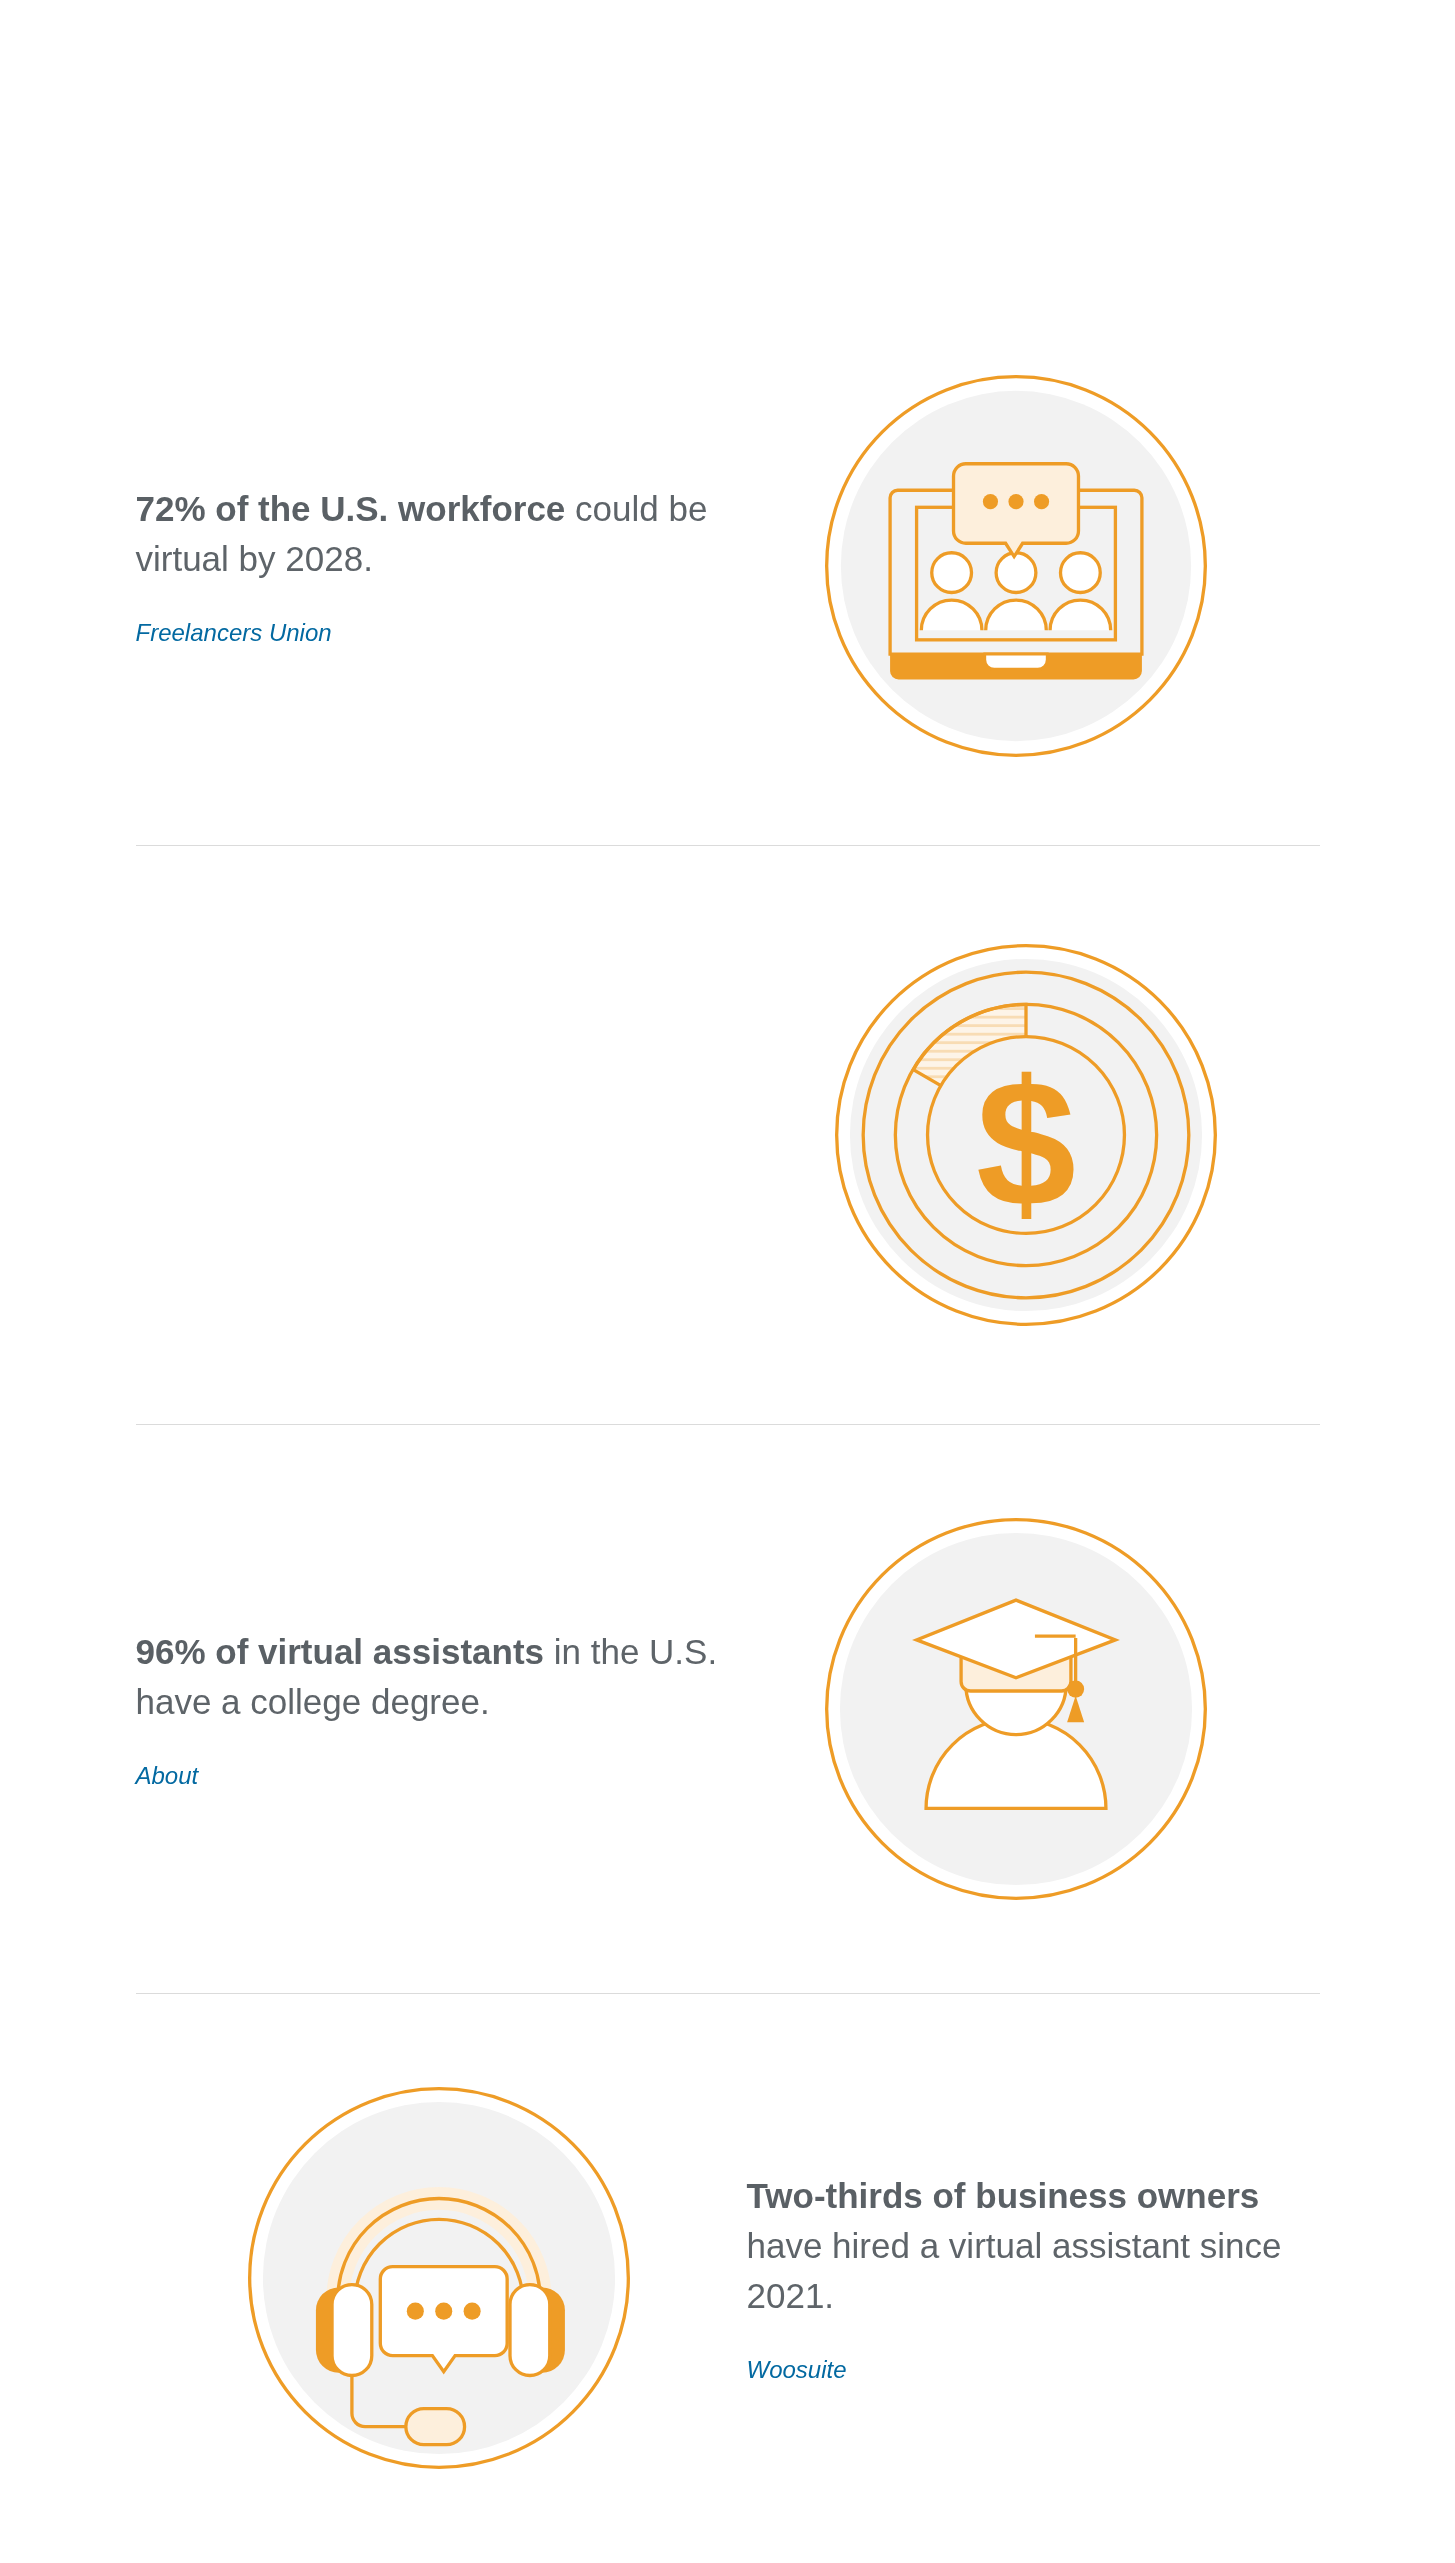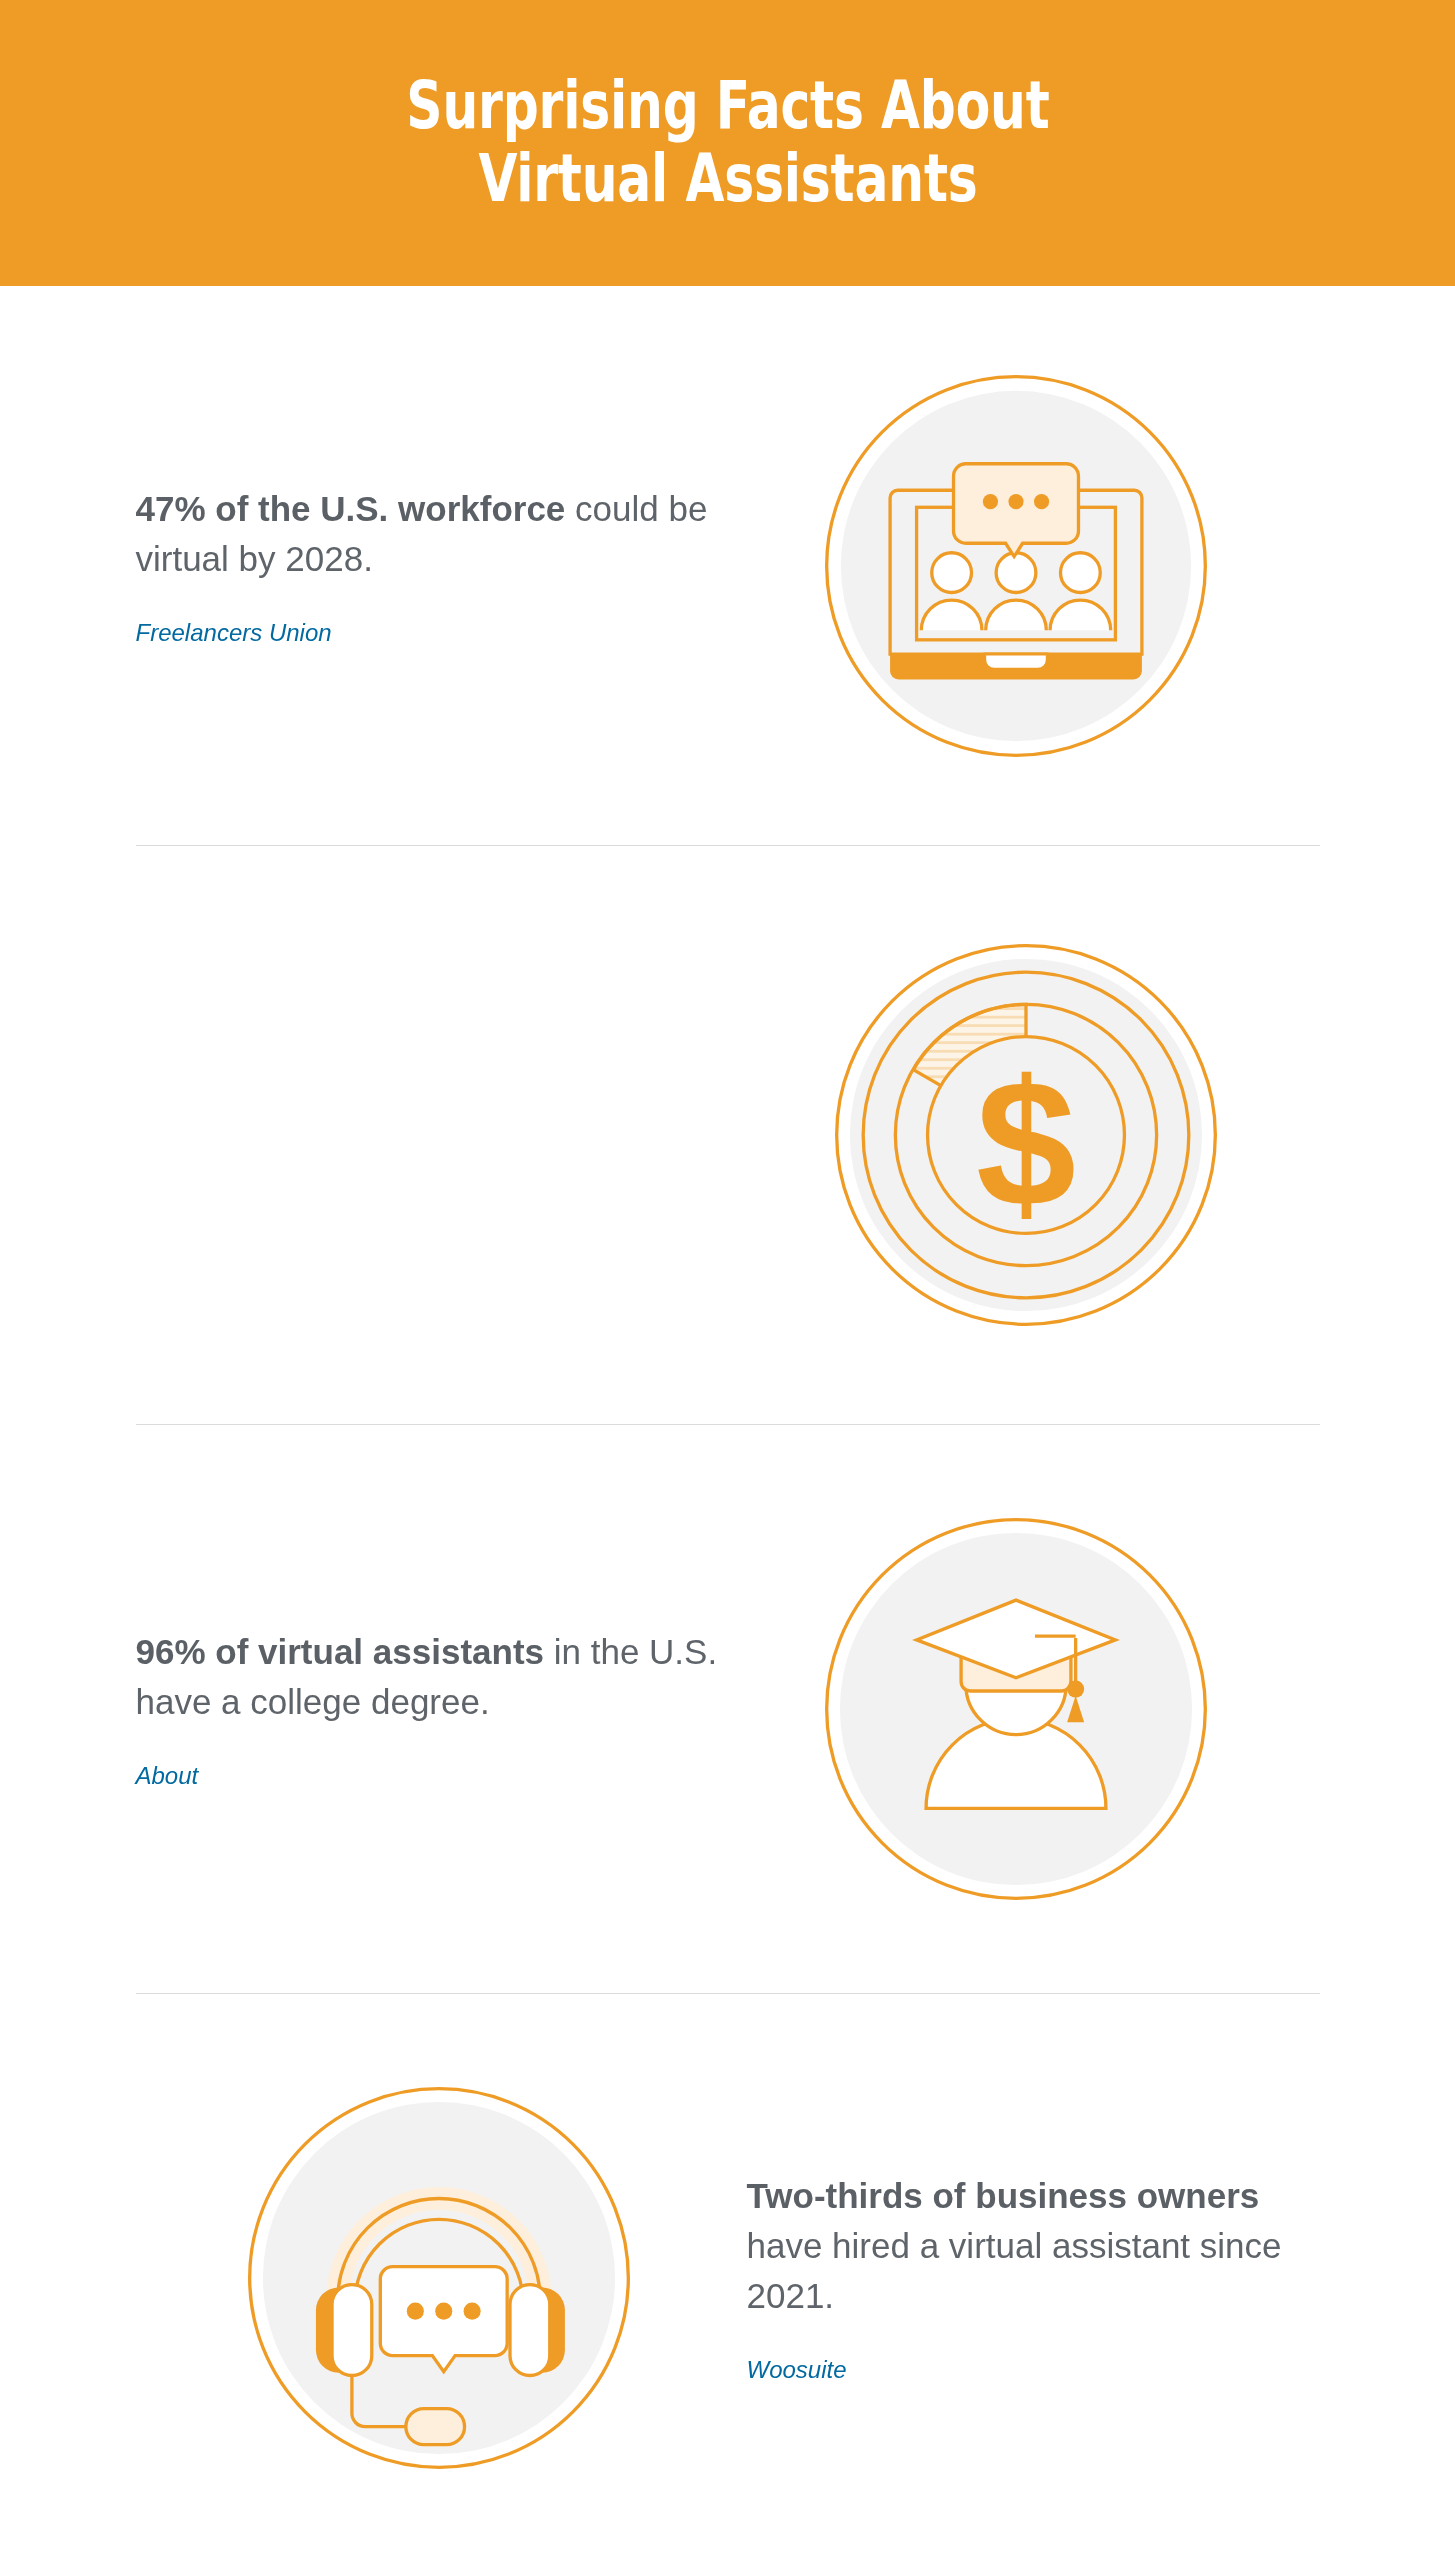--- a/index.html
+++ b/index.html
@@ -116,30 +116,26 @@
     width: 426px;
     height: 426px;
   }
   .icon-circle svg { display: block; width: 426px; height: 426px; }
 </style>
 </head>
 <body>
 
 <div class="infographic">
 
-  <div class="header-banner">
-    <div class="header-title">Surprising Facts About
-Virtual Assistants</div>
-  </div>
 
   <div class="facts">
 
     <div class="fact-row row-1 text-left">
       <div class="fact-text">
-        <p class="fact-statement"><b>47% of the U.S. workforce</b><span> could be virtual by 2028.</span></p>
+        <p class="fact-statement"><b>72% of the U.S. workforce</b><span> could be virtual by 2028.</span></p>
         <p class="fact-source">Freelancers Union</p>
       </div>
       <div class="fact-icon-wrap">
         <div class="icon-circle">
           <svg viewBox="0 0 450 450" xmlns="http://www.w3.org/2000/svg">
             <circle cx="225" cy="225" r="185" fill="#F2F2F2"></circle>
             <circle cx="225" cy="225" r="200" fill="none" stroke="#EE9C26" stroke-width="3.5"></circle>
 
             <path d="M100 145 h250 a8 8 0 0 1 8 8 v165 h-266 v-165 a8 8 0 0 1 8 -8 z" fill="none" stroke="#EE9C26" stroke-width="3.5"></path>
 

